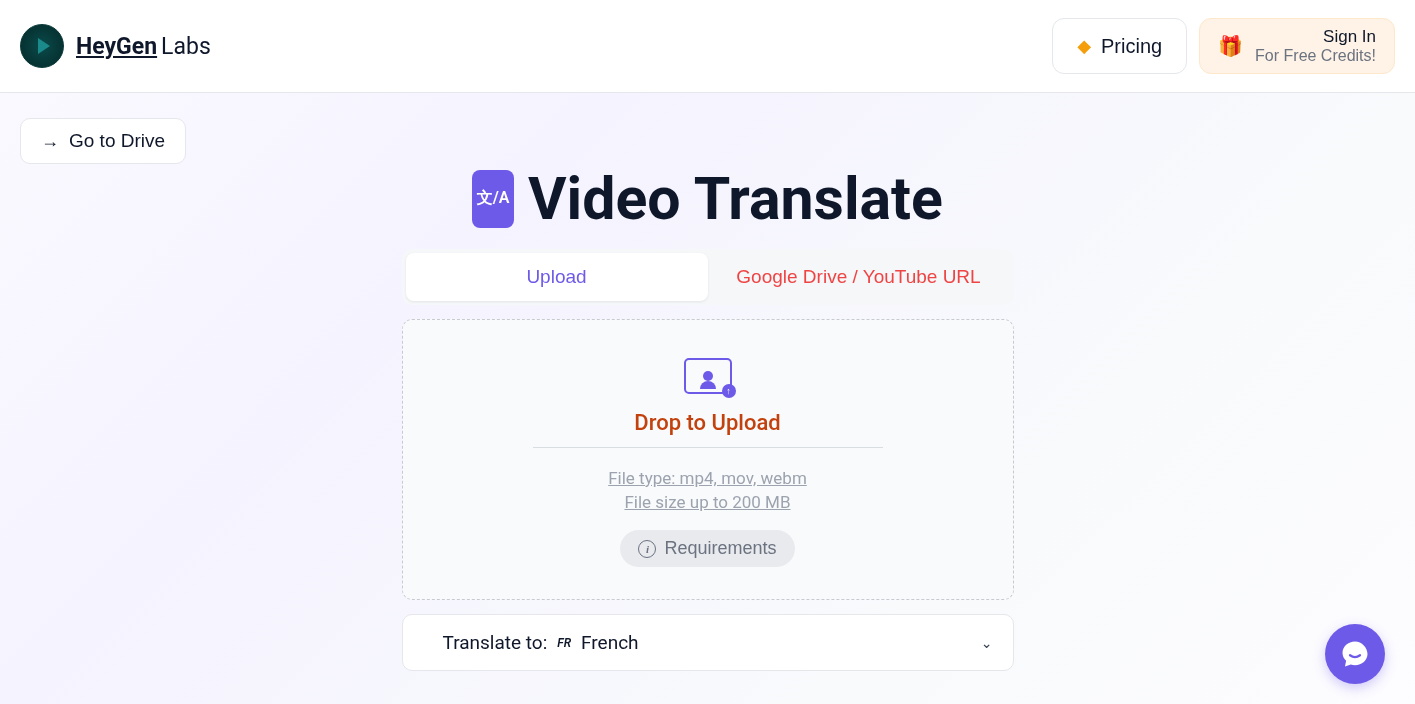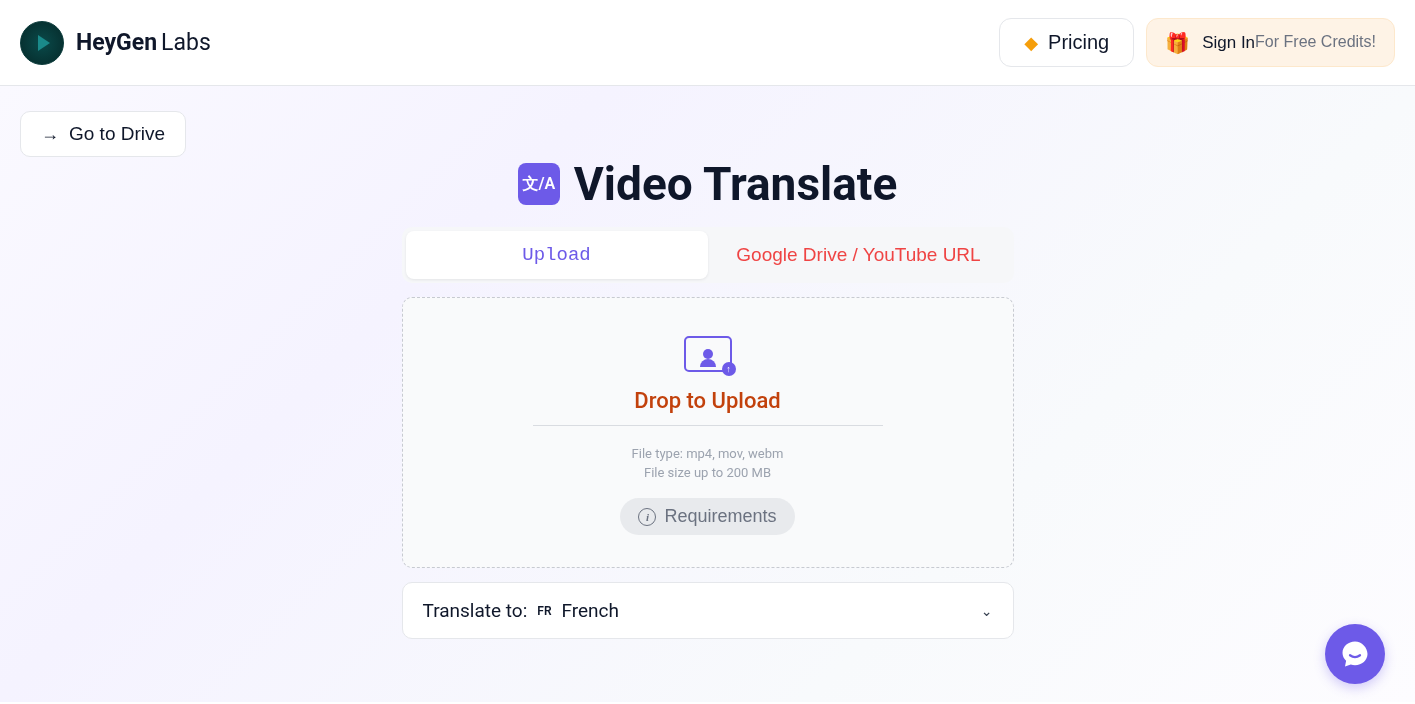--- a/index.html
+++ b/index.html
@@ -42,20 +42,21 @@
       height: 0;
       border-left: 12px solid #1a8a8a;
       border-top: 8px solid transparent;
       border-bottom: 8px solid transparent;
       margin-left: 3px;
     }
     .brand-name {
       font-size: 23px;
       font-weight: 700;
       color: #0f172a;
+      text-decoration: underline;
     }
     .brand-suffix {
       font-size: 23px;
       font-weight: 400;
       color: #0f172a;
       margin-left: 4px;
       margin-top: 20px;
     }
     .header-actions {
       display: flex;
@@ -86,22 +87,22 @@
       background: #fef3e6;
       border: 1px solid #fde8cc;
       border-radius: 12px;
       cursor: pointer;
     }
     .gift-icon {
       font-size: 20px;
     }
     .signin-text {
       display: flex;
-      flex-direction: row;
-      align-items: flex-start;
+      flex-direction: column;
+      align-items: flex-end;
     }
     .signin-title {
       font-size: 17px;
       font-weight: 500;
       color: #0f172a;
     }
     .signin-subtitle {
       font-size: 16px;
       color: #6b7280;
     }
@@ -135,32 +136,32 @@
     }
     .title-row {
       display: flex;
       align-items: center;
       justify-content: center;
       gap: 14px;
       margin-bottom: 16px;
     }
     .translate-icon {
       width: 42px;
-      height: 42px;
+      height: 58px;
       background: #6d5ae8;
       border-radius: 8px;
       display: flex;
       align-items: center;
       justify-content: center;
       color: #fff;
       font-size: 16px;
       font-weight: 600;
     }
     .page-title {
-      font-size: 46px;
+      font-size: 59px;
       font-weight: 700;
       color: #0f172a;
     }
     .subtitle {
       font-size: 20px;
       color: #475569;
       margin-bottom: 40px;
     }
     .tabs-container {
       width: 612px;
@@ -177,21 +178,20 @@
       font-weight: 500;
       cursor: pointer;
       border-radius: 8px;
       border: none;
       background: transparent;
     }
     .tab.active {
       background: #fff;
       color: #6d5ae8;
       box-shadow: 0 1px 3px rgba(0,0,0,0.08);
-      font-family: Liberation Mono, monospace;
     }
     .tab:not(.active) {
       color: #ef4444;
     }
     .dropzone {
       width: 612px;
       margin: 0 auto 14px;
       border: 1.5px dashed #c7cad1;
       border-radius: 10px;
       background: #f9fafb;
@@ -249,23 +249,24 @@
       color: #c2410c;
       margin-bottom: 12px;
     }
     .drop-divider {
       width: 350px;
       height: 1px;
       background: #d9dce1;
       margin-bottom: 20px;
     }
     .drop-info {
-      font-size: 13px;
+      font-size: 17px;
       color: #9ca3af;
       margin-bottom: 4px;
+      text-decoration: underline;
     }
     .requirements-btn {
       display: inline-flex;
       align-items: center;
       gap: 8px;
       padding: 8px 18px;
       background: #e8eaed;
       border: none;
       border-radius: 20px;
       font-size: 18px;
@@ -297,25 +298,27 @@
       border: 1px solid #e5e7eb;
       border-radius: 10px;
       cursor: pointer;
     }
     .lang-text {
       display: flex;
       align-items: center;
       gap: 6px;
       font-size: 19px;
       color: #0f172a;
+      margin-left: 20px;
     }
     .lang-code {
       font-size: 12px;
       font-weight: 600;
       padding: 1px 4px;
+      font-style: italic;
     }
     .chevron-down {
       font-size: 14px;
       color: #374151;
     }
     .chat-bubble {
       position: fixed;
       bottom: 20px;
       right: 30px;
       width: 60px;

